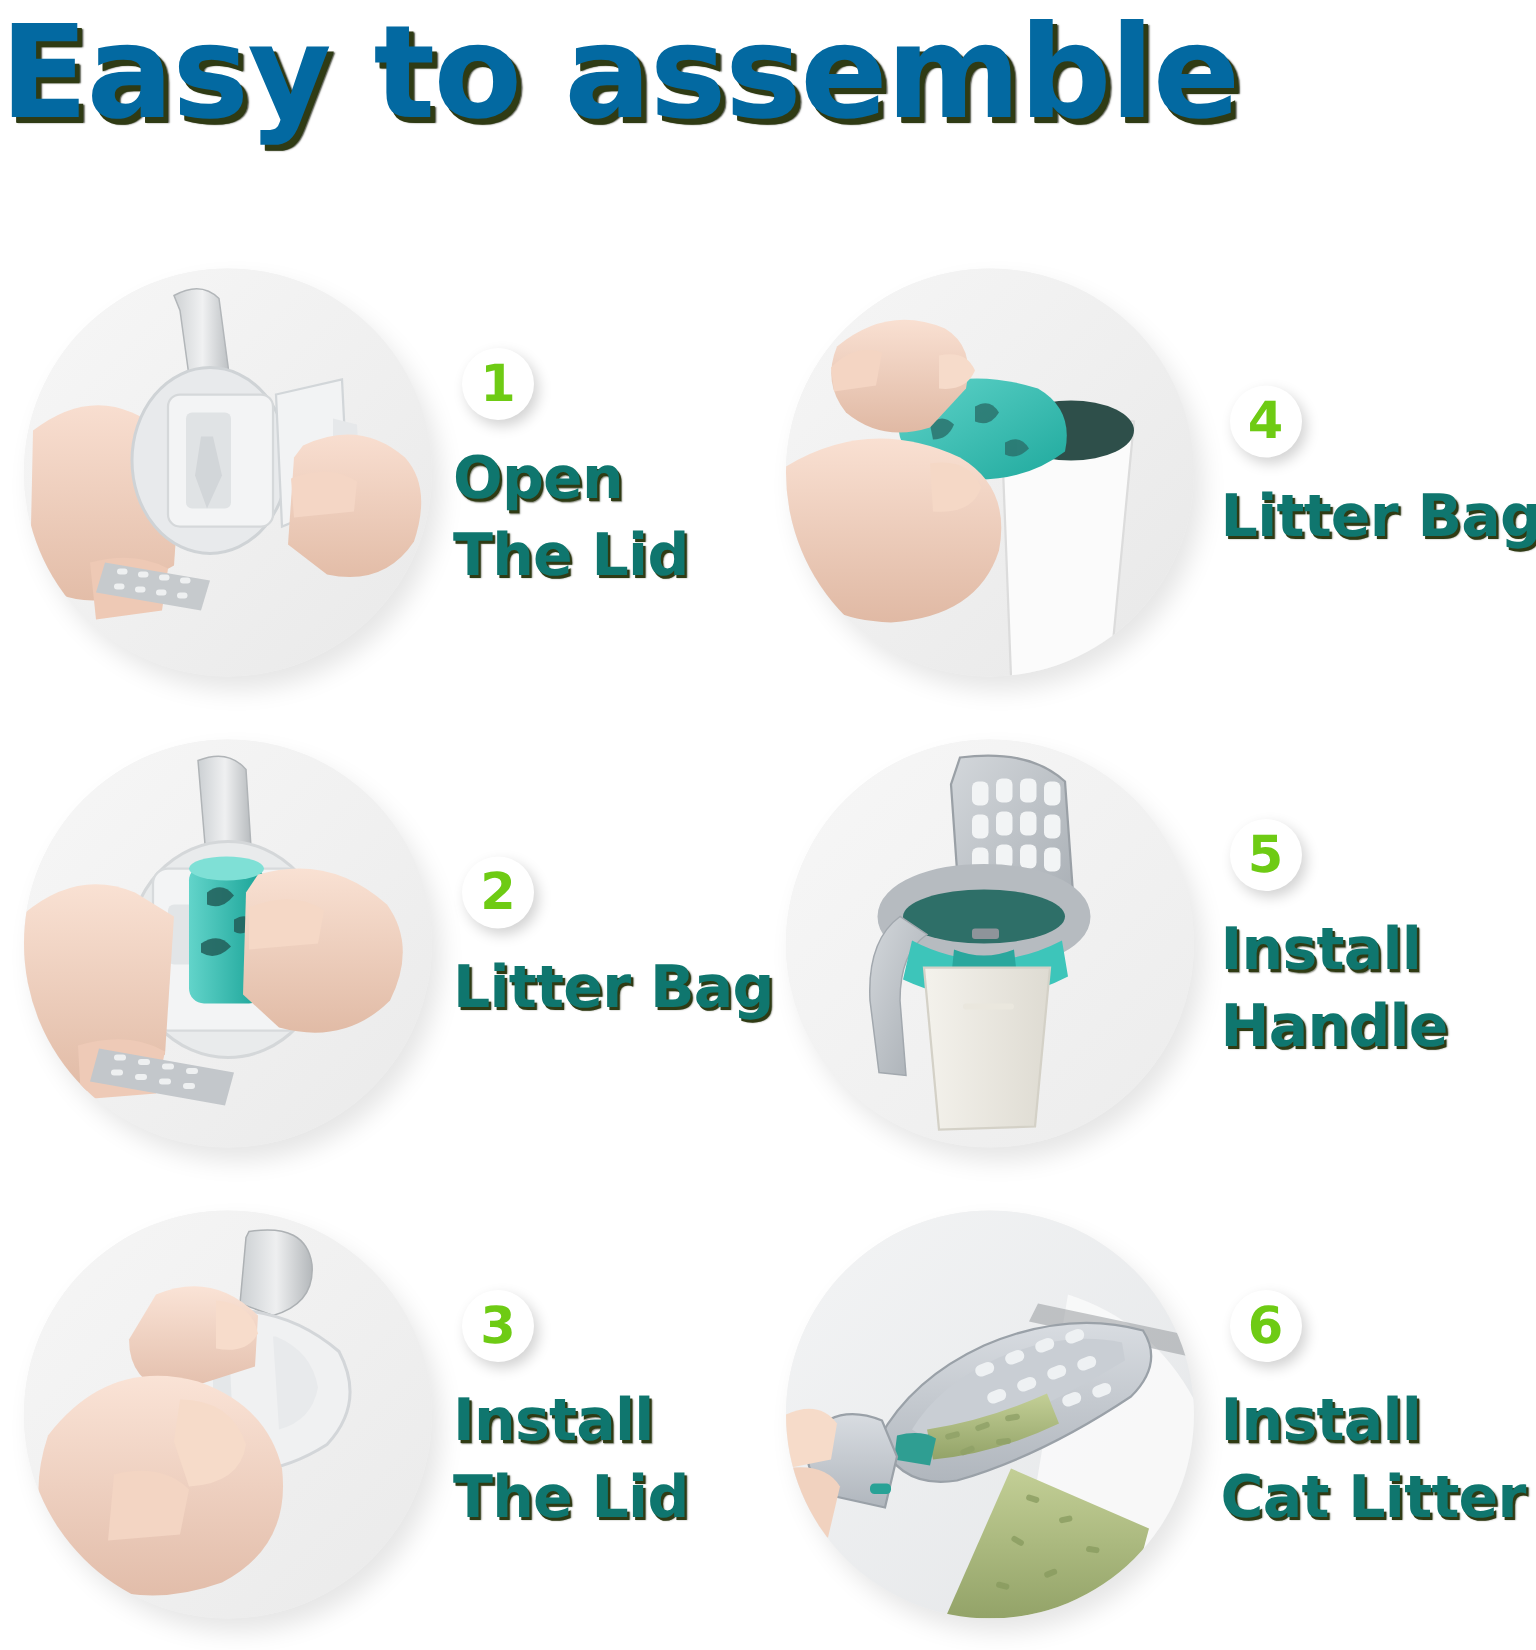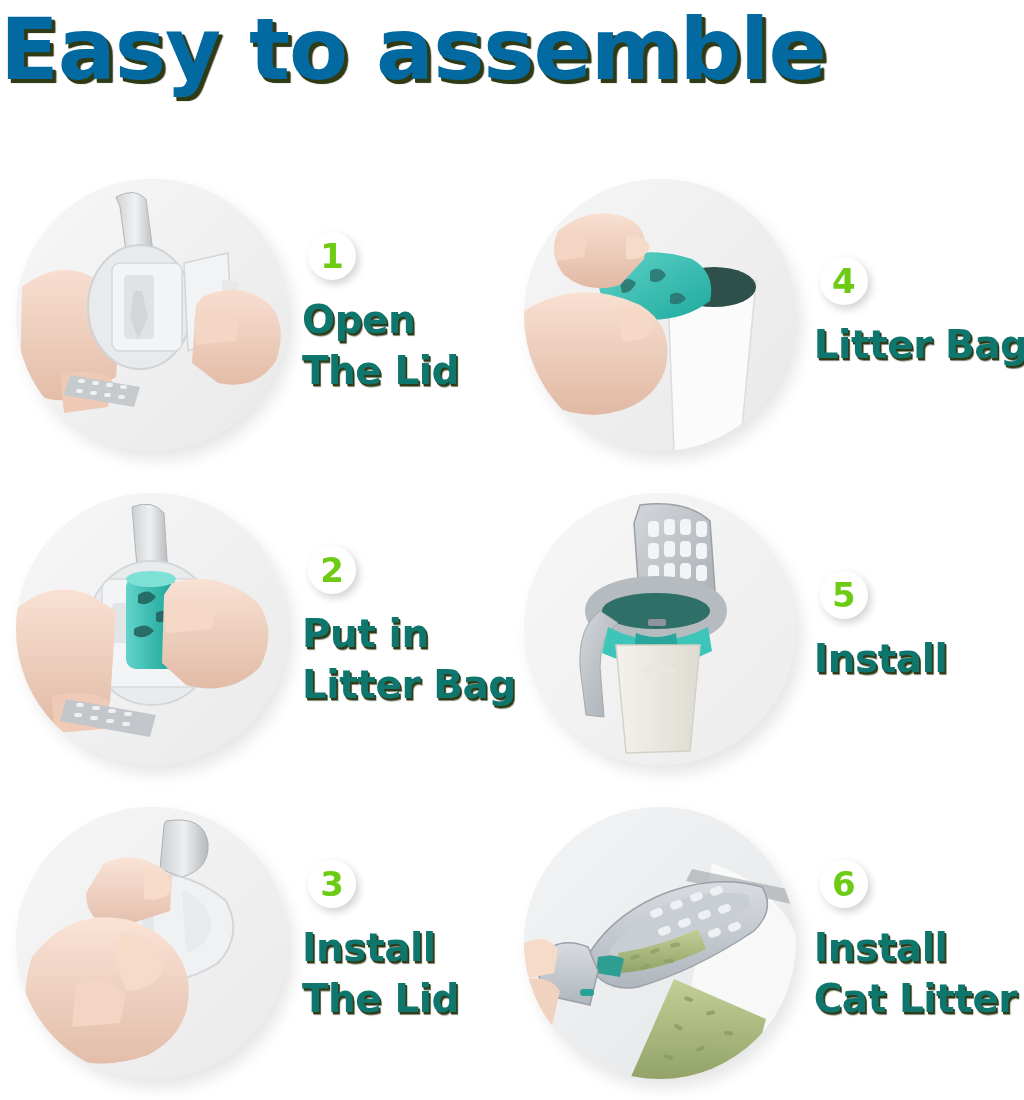--- a/index.html
+++ b/index.html
@@ -310,21 +310,20 @@
               <rect x="90" y="226" width="8" height="4" rx="2"></rect>
                 <rect x="106" y="229" width="8" height="4" rx="2"></rect>
             </g>
           </svg>
         </div>
       </div>
       <div class="caption">
         <div class="num-badge">
           <span>2</span>
         </div>
-        <div class="cap-line">Put in</div>
         <div class="cap-line">Litter Bag</div>
       </div>
     </div>
 
     <div class="step col-right">
       <div class="photo-wrap">
         <div class="photo-circle">
           <svg viewBox="0 0 272 272">
             <defs>
               <linearGradient id="g5bg" x1="0" y1="0" x2="1" y2="1">
@@ -371,20 +370,21 @@
 
             <rect x="124" y="126" width="18" height="7" rx="2" fill="#8e949a"></rect>
           </svg>
         </div>
       </div>
       <div class="caption">
         <div class="num-badge">
           <span>5</span>
         </div>
         <div class="cap-line">Install</div>
+        <div class="cap-line">Handle</div>
       </div>
     </div>
 
     <div class="step col-left">
       <div class="photo-wrap">
         <div class="photo-circle">
           <svg viewBox="0 0 272 272">
             <defs>
               <linearGradient id="g3bg" x1="0" y1="0" x2="1" y2="1">
                 <stop offset="0" stop-color="#f6f6f6"></stop>

